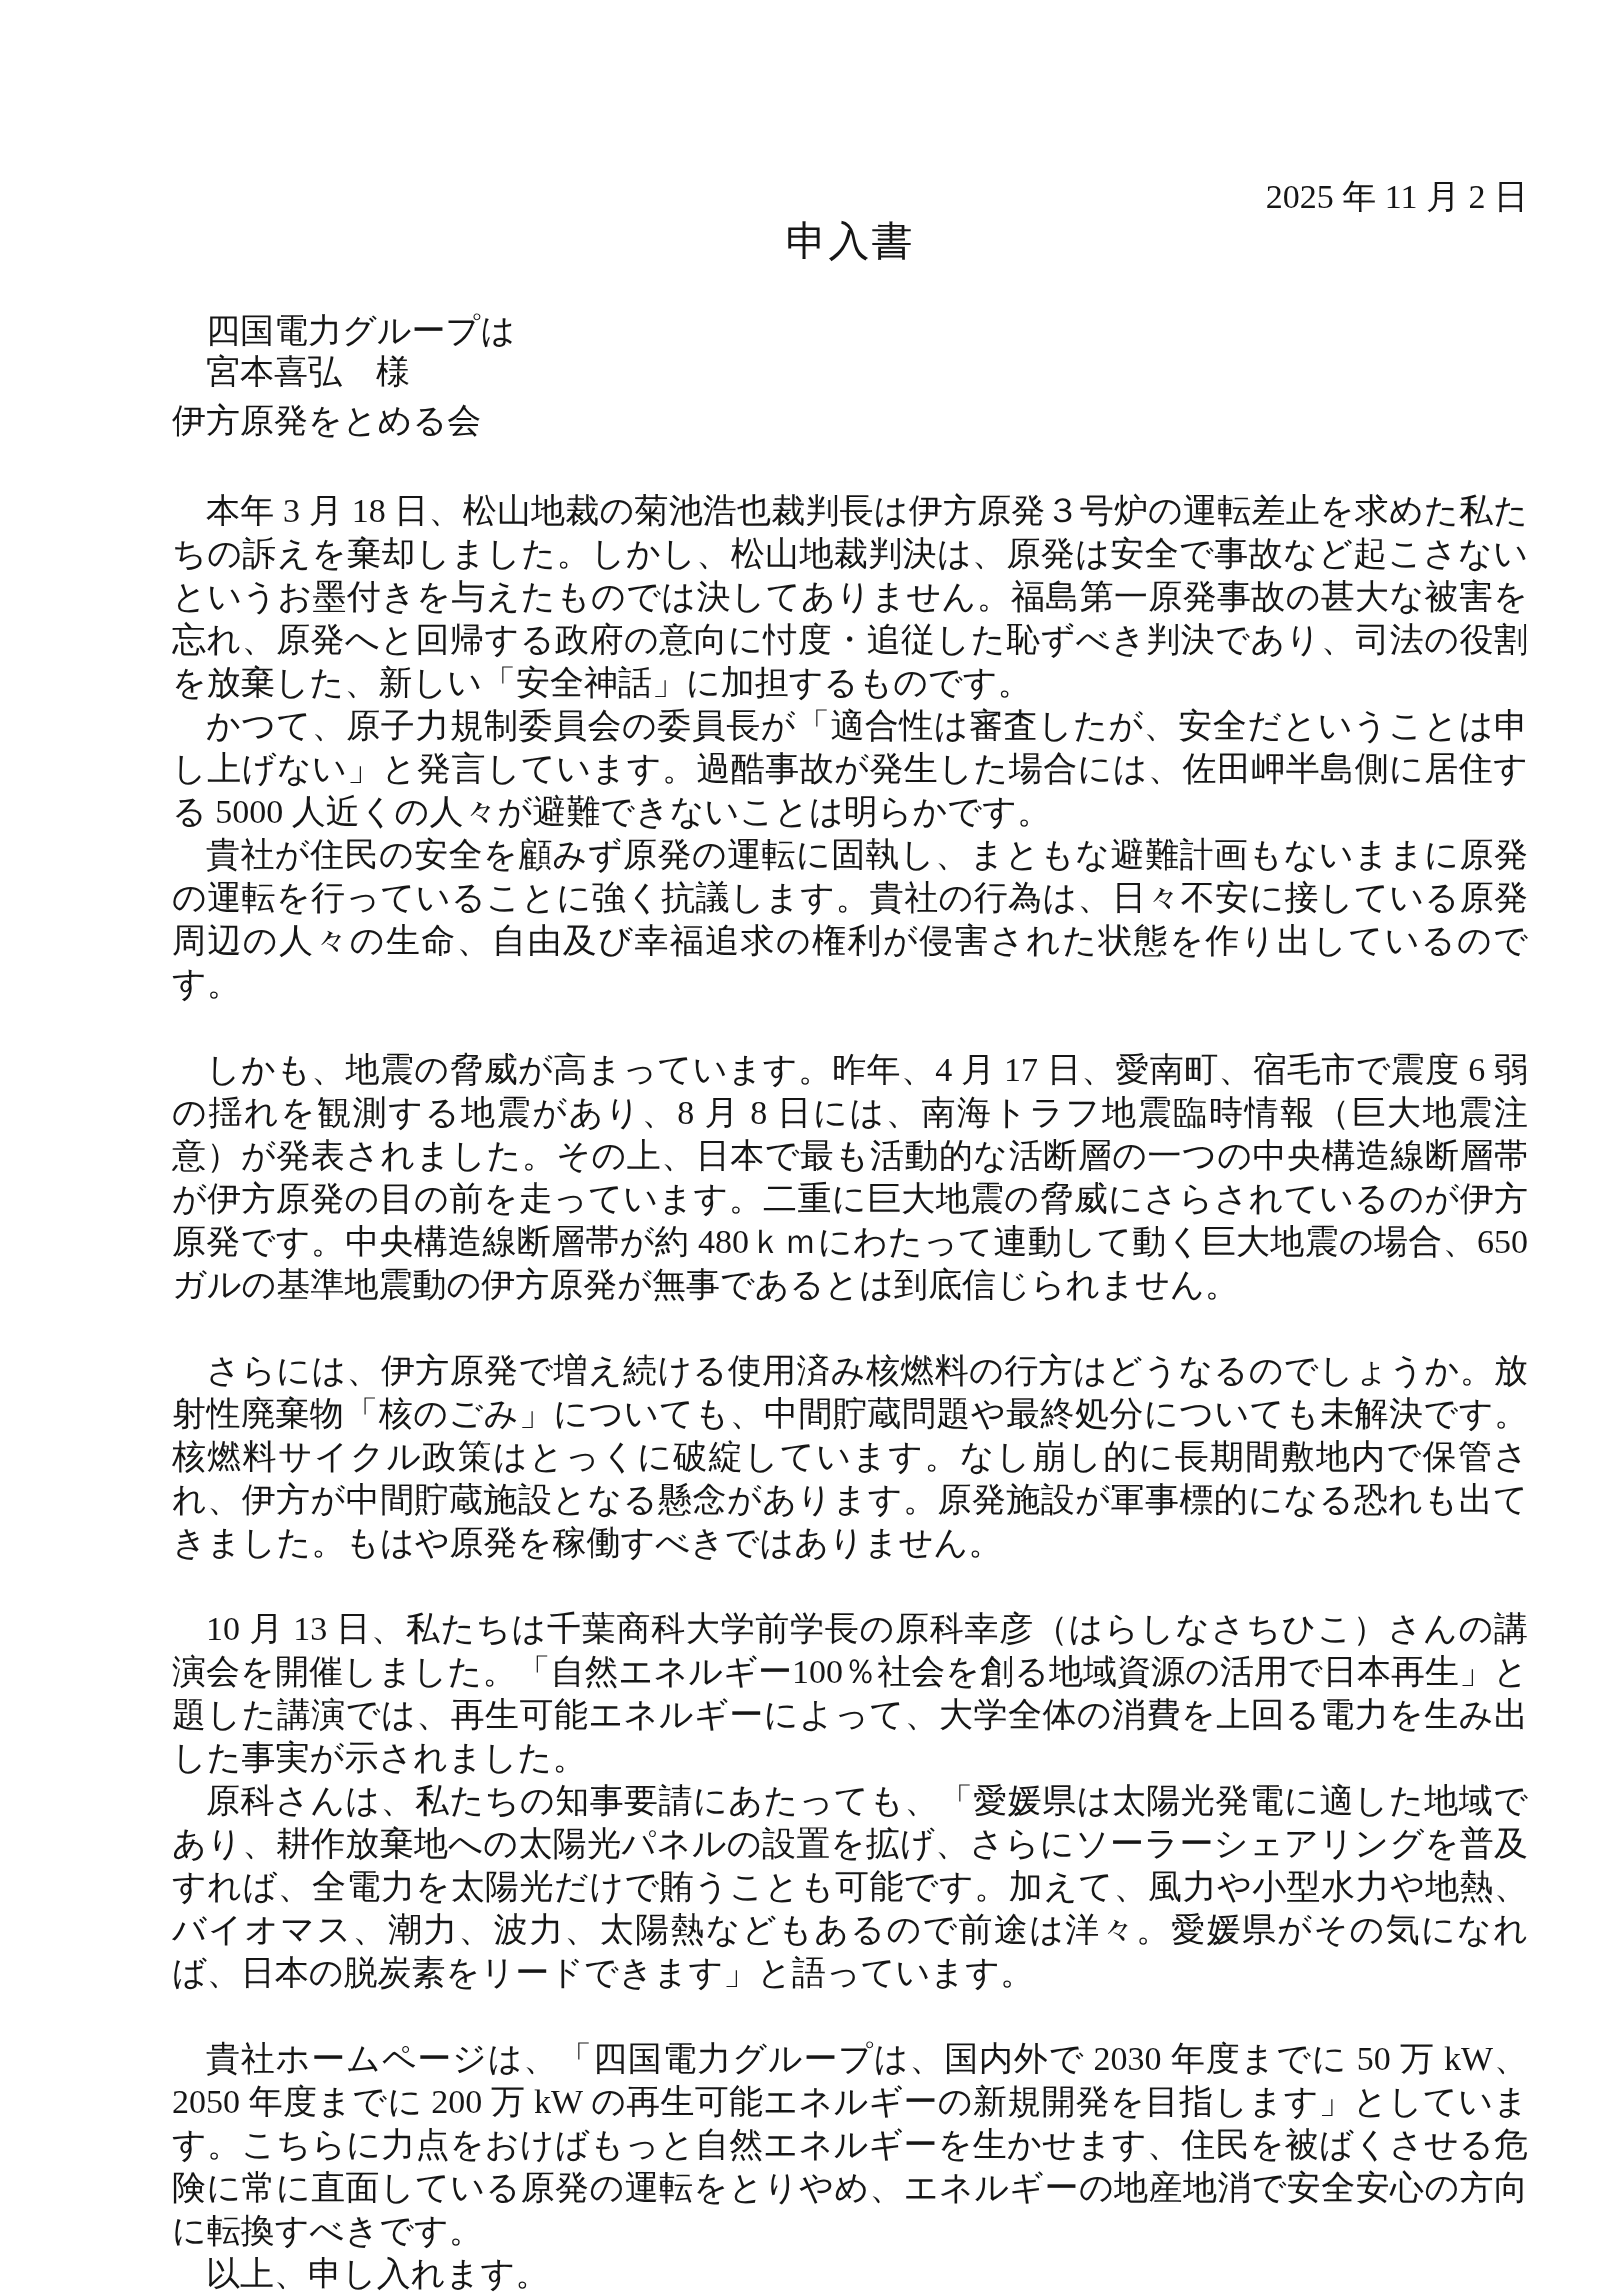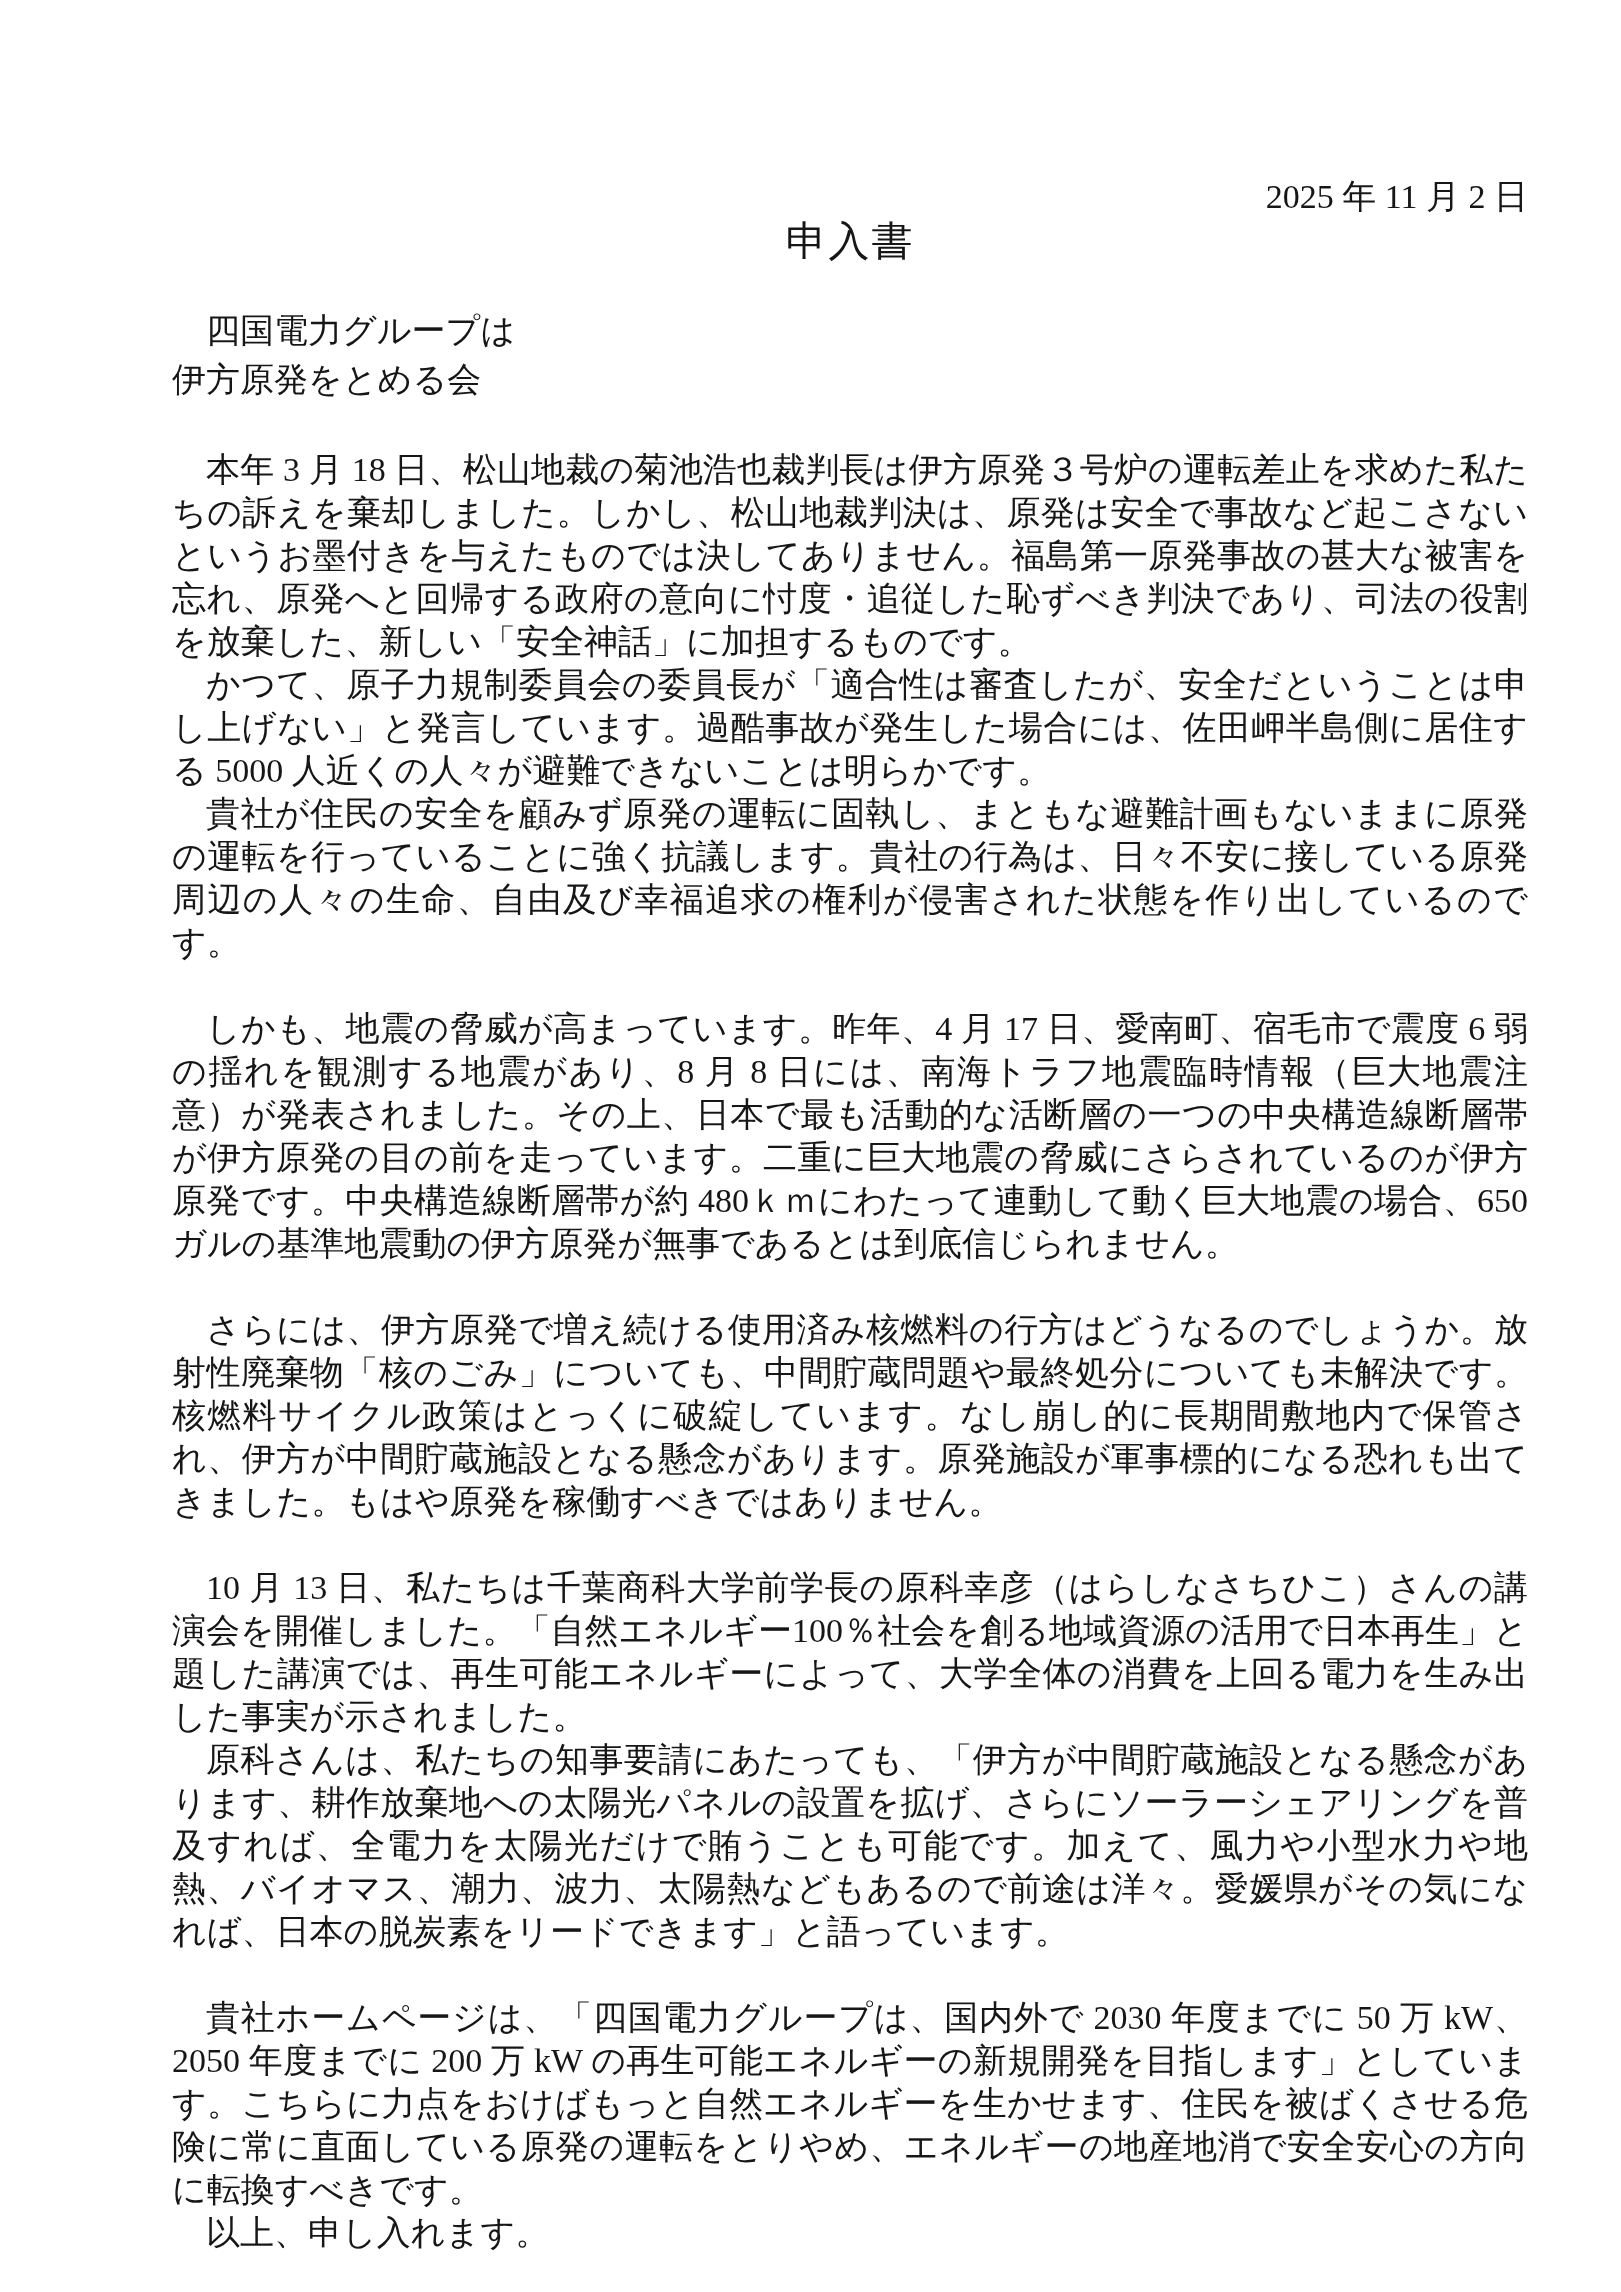--- a/index.html
+++ b/index.html
@@ -70,30 +70,31 @@
 <body>
 
 <div class="page">
 
   <div class="date-line">2025 年 11 月 2 日</div>
 
   <h1 class="doc-title">申入書</h1>
 
   <div class="recipient">
     <div class="recipient-line">四国電力グループは</div>
+    <div class="recipient-line">宮本喜弘　様</div>
   </div>
 
   <div class="sender-line">伊方原発をとめる会</div>
 
   <div class="letter-body">
     <p>本年 3 月 18 日、松山地裁の菊池浩也裁判長は伊方原発３号炉の運転差止を求めた私たちの訴えを棄却しました。しかし、松山地裁判決は、原発は安全で事故など起こさないというお墨付きを与えたものでは決してありません。福島第一原発事故の甚大な被害を忘れ、原発へと回帰する政府の意向に忖度・追従した恥ずべき判決であり、司法の役割を放棄した、新しい「安全神話」に加担するものです。</p>
     <p>かつて、原子力規制委員会の委員長が「適合性は審査したが、安全だということは申し上げない」と発言しています。過酷事故が発生した場合には、佐田岬半島側に居住する 5000 人近くの人々が避難できないことは明らかです。</p>
     <p>貴社が住民の安全を顧みず原発の運転に固執し、まともな避難計画もないままに原発の運転を行っていることに強く抗議します。貴社の行為は、日々不安に接している原発周辺の人々の生命、自由及び幸福追求の権利が侵害された状態を作り出しているのです。</p>
     <p class="gap">しかも、地震の脅威が高まっています。昨年、4 月 17 日、愛南町、宿毛市で震度 6 弱の揺れを観測する地震があり、8 月 8 日には、南海トラフ地震臨時情報（巨大地震注意）が発表されました。その上、日本で最も活動的な活断層の一つの中央構造線断層帯が伊方原発の目の前を走っています。二重に巨大地震の脅威にさらされているのが伊方原発です。中央構造線断層帯が約 480ｋｍにわたって連動して動く巨大地震の場合、650 ガルの基準地震動の伊方原発が無事であるとは到底信じられません。</p>
     <p class="gap">さらには、伊方原発で増え続ける使用済み核燃料の行方はどうなるのでしょうか。放射性廃棄物「核のごみ」についても、中間貯蔵問題や最終処分についても未解決です。核燃料サイクル政策はとっくに破綻しています。なし崩し的に長期間敷地内で保管され、伊方が中間貯蔵施設となる懸念があります。原発施設が軍事標的になる恐れも出てきました。もはや原発を稼働すべきではありません。</p>
     <p class="gap">10 月 13 日、私たちは千葉商科大学前学長の原科幸彦（はらしなさちひこ）さんの講演会を開催しました。「自然エネルギー100％社会を創る地域資源の活用で日本再生」と題した講演では、再生可能エネルギーによって、大学全体の消費を上回る電力を生み出した事実が示されました。</p>
-    <p>原科さんは、私たちの知事要請にあたっても、「伊方が中間貯蔵施設となる懸念があります、耕作放棄地への太陽光パネルの設置を拡げ、さらにソーラーシェアリングを普及すれば、全電力を太陽光だけで賄うことも可能です。加えて、風力や小型水力や地熱、バイオマス、潮力、波力、太陽熱などもあるので前途は洋々。愛媛県がその気になれば、日本の脱炭素をリードできます」と語っています。</p>
+    <p>原科さんは、私たちの知事要請にあたっても、「愛媛県は太陽光発電に適した地域であり、耕作放棄地への太陽光パネルの設置を拡げ、さらにソーラーシェアリングを普及すれば、全電力を太陽光だけで賄うことも可能です。加えて、風力や小型水力や地熱、バイオマス、潮力、波力、太陽熱などもあるので前途は洋々。愛媛県がその気になれば、日本の脱炭素をリードできます」と語っています。</p>
     <p class="gap">貴社ホームページは、「四国電力グループは、国内外で 2030 年度までに 50 万 kW、2050 年度までに 200 万 kW の再生可能エネルギーの新規開発を目指します」としています。こちらに力点をおけばもっと自然エネルギーを生かせます、住民を被ばくさせる危険に常に直面している原発の運転をとりやめ、エネルギーの地産地消で安全安心の方向に転換すべきです。</p>
     <p>以上、申し入れます。</p>
   </div>
 
 </div>
 
 
 </body></html>

